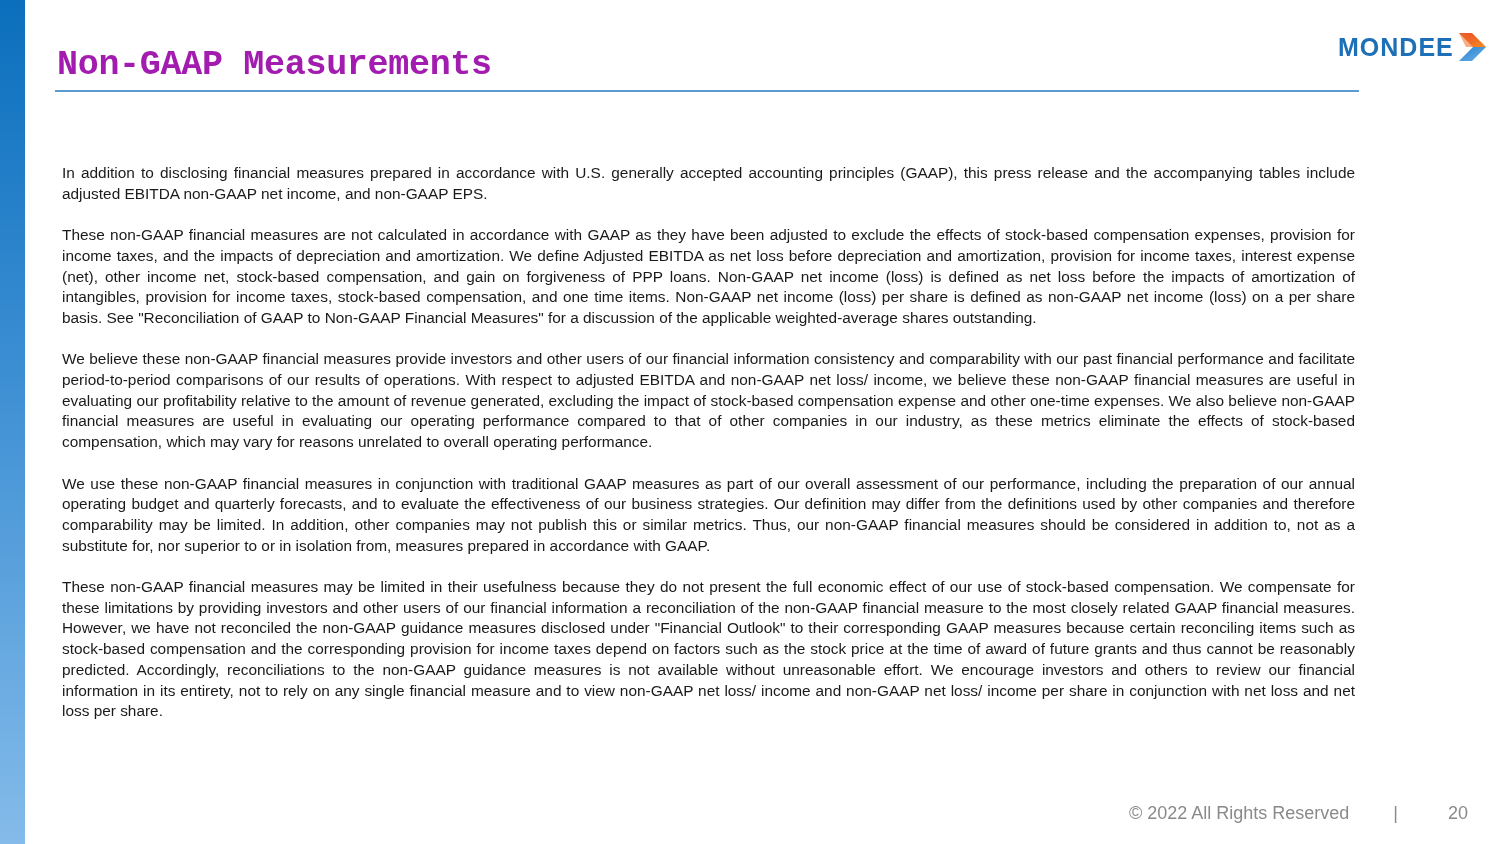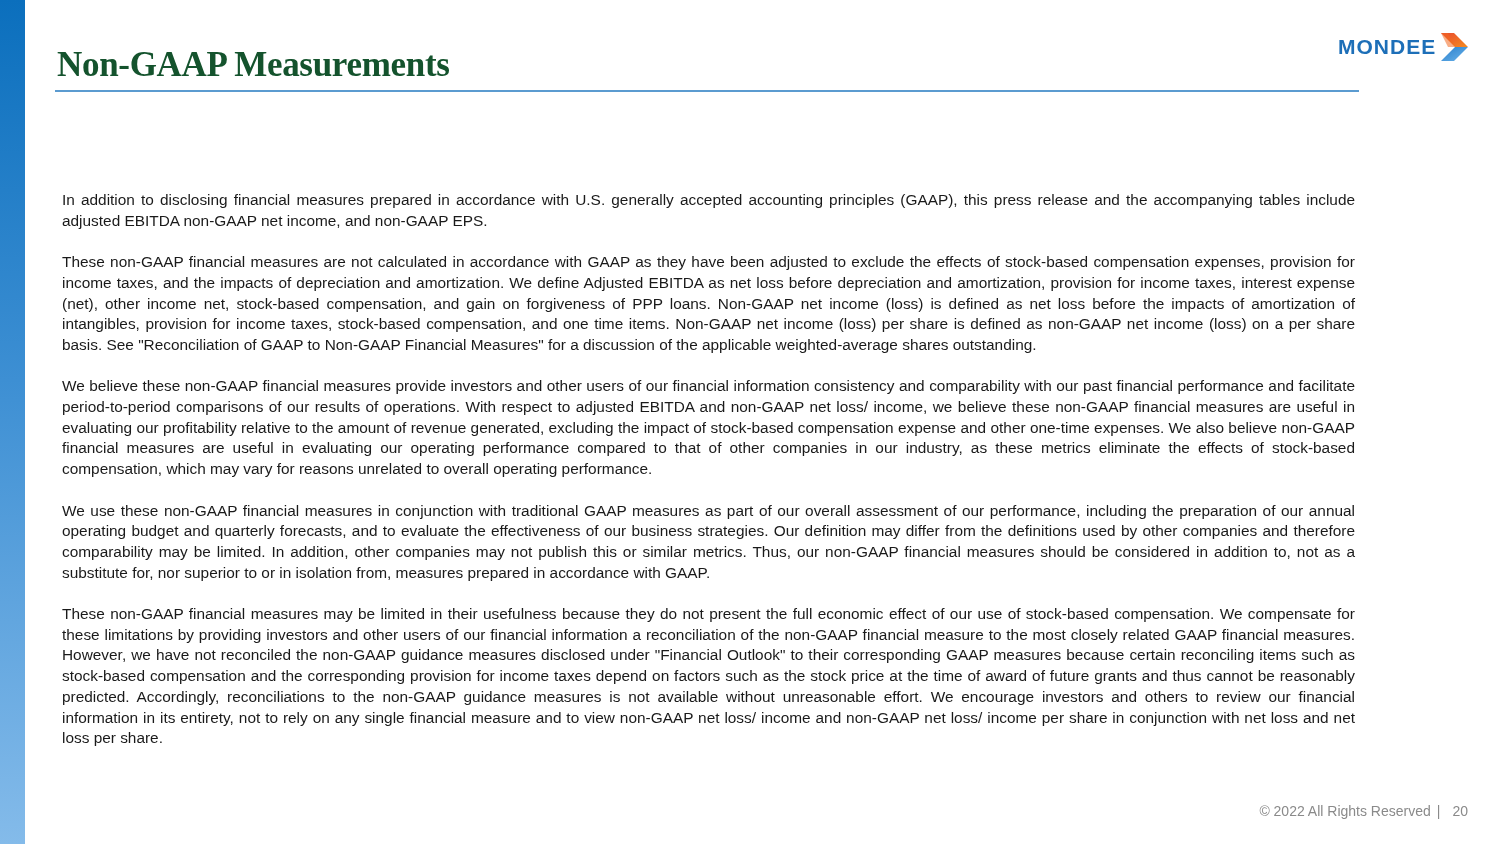--- a/index.html
+++ b/index.html
@@ -21,25 +21,25 @@
       top: 0;
       width: 25px;
       height: 844px;
       background: linear-gradient(to bottom, #0b6fbd 0%, #3d8fd3 45%, #84bbea 100%);
     }
     .page-title {
       position: absolute;
       left: 57px;
       top: 44px;
       margin: 0;
-      font-family: Liberation Serif, serif;
+      font-family: Liberation Mono, monospace;
       font-weight: bold;
       font-size: 35px;
       letter-spacing: -0.3px;
-      color: #14532d;
+      color: #a21caf;
       line-height: 42px;
     }
     .title-rule {
       position: absolute;
       left: 55px;
       top: 90px;
       width: 1304px;
       height: 2px;
       background: #5b9bd0;
     }
@@ -47,55 +47,55 @@
       position: absolute;
       left: 1338px;
       top: 31px;
       height: 32px;
       display: flex;
       align-items: center;
     }
     .logo-text {
       font-family: "Liberation Sans", sans-serif;
       font-weight: bold;
-      font-size: 21px;
+      font-size: 25px;
       letter-spacing: 1px;
       color: #1d6fb8;
       line-height: 32px;
     }
     .logo-mark {
       margin-left: 1px;
       width: 34px;
       height: 32px;
     }
     .body-text {
       position: absolute;
       left: 62px;
       top: 163px;
       width: 1293px;
       font-family: "Liberation Sans", sans-serif;
       font-size: 15.4px;
       line-height: 20.7px;
       color: #1a1a1a;
       text-align: justify;
-      margin-top: 27px;
     }
     .body-text p {
       margin: 0 0 20.7px 0;
     }
     .footer {
       position: absolute;
       right: 32px;
       top: 803px;
       font-family: "Liberation Sans", sans-serif;
-      font-size: 14px;
+      font-size: 18px;
       color: #8a8a8a;
       display: flex;
       align-items: center;
       white-space: nowrap;
+      gap: 38px;
     }
     .footer .sep {
       margin: 0 12px 0 6px;
     }
   </style>
 </head>
 <body>
 
 <div class="side-bar"></div>
 

